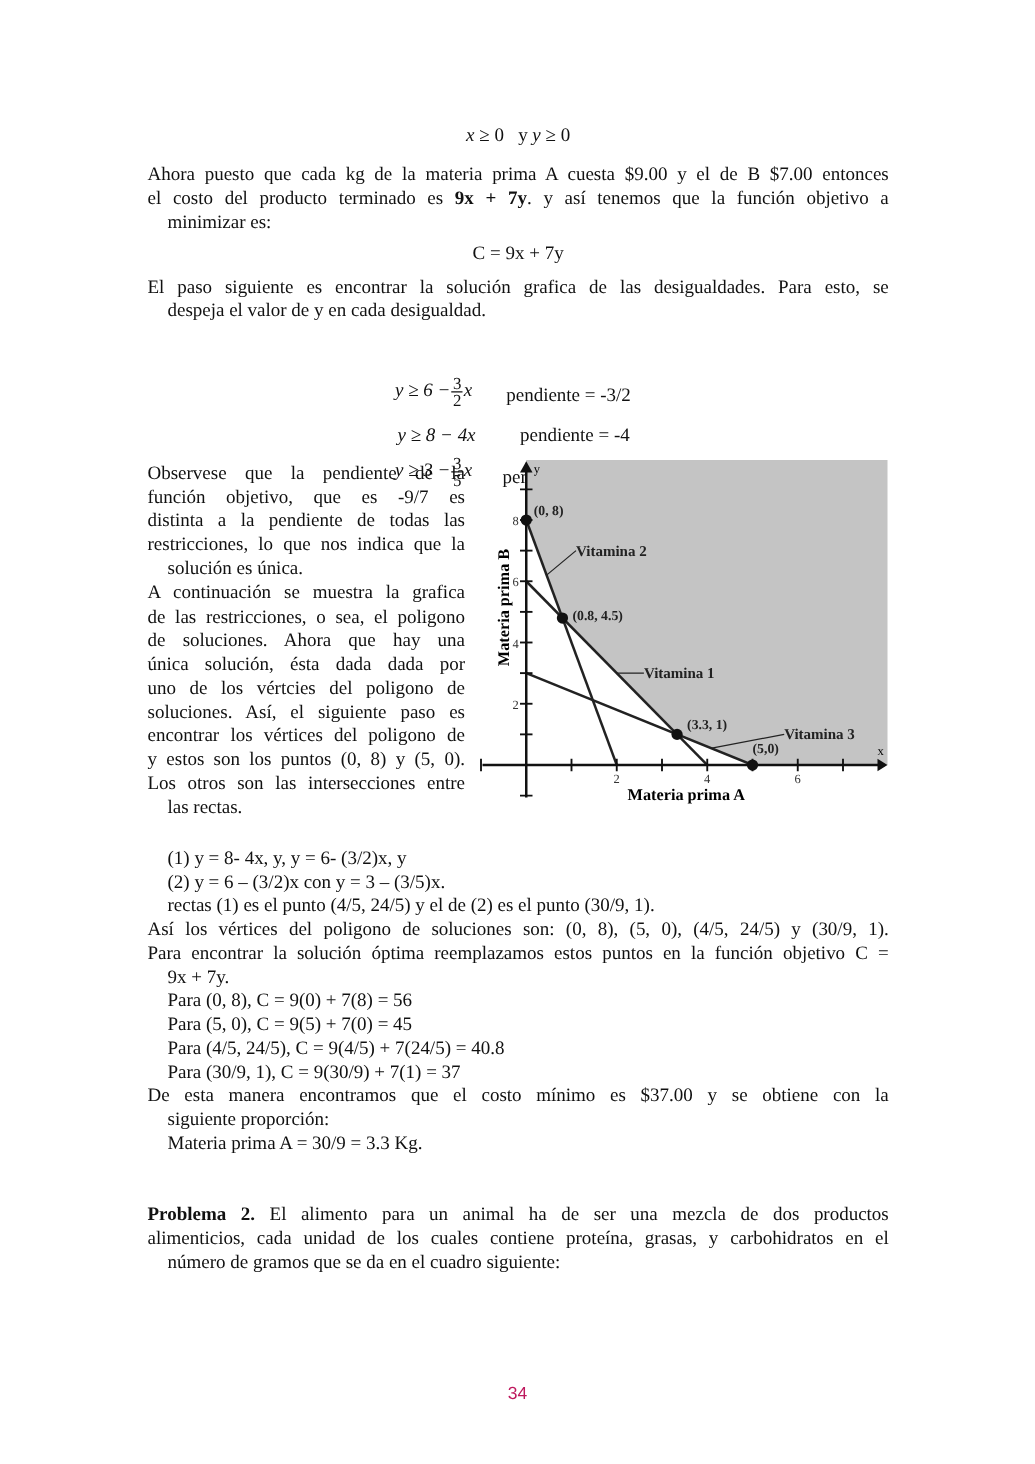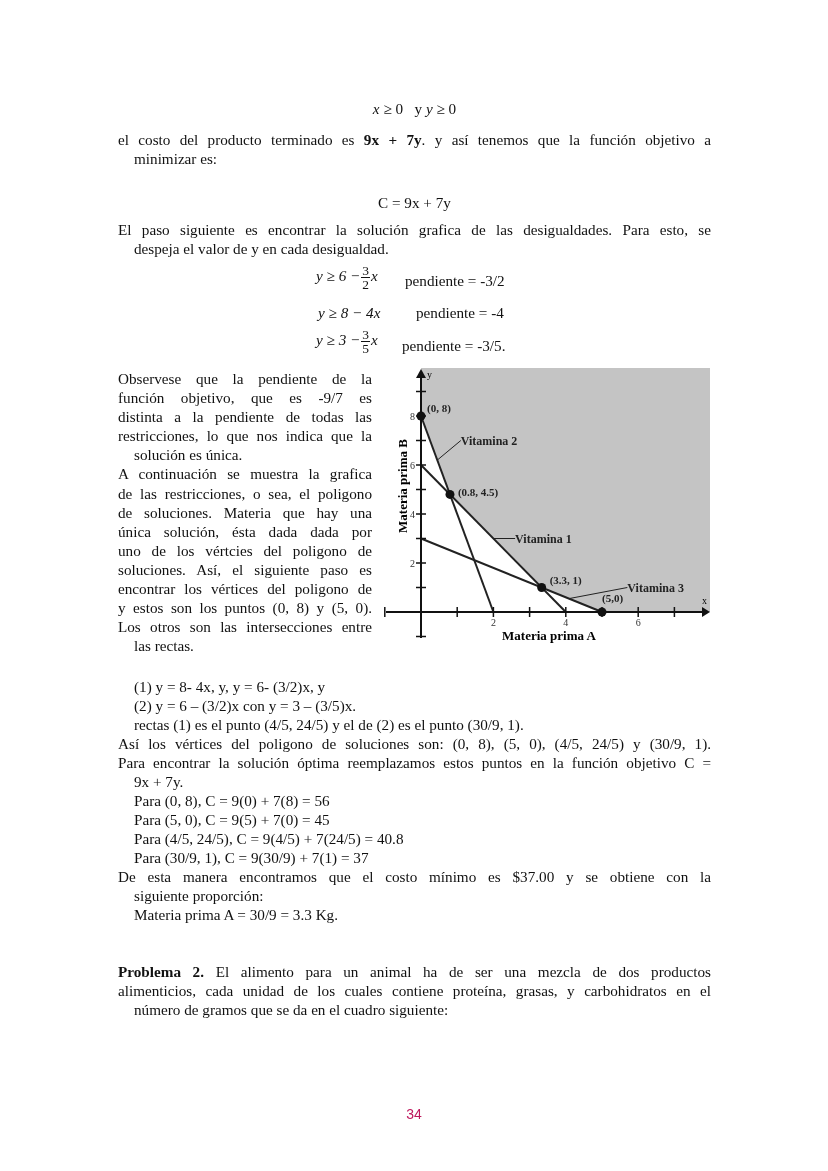--- a/index.html
+++ b/index.html
@@ -4,21 +4,21 @@
 <style>
   html, body { margin: 0; padding: 0; background: #ffffff; }
   body { width: 828px; height: 1171px; position: relative; overflow: hidden;
          font-family: "Liberation Serif", serif; color: #111; }
   .p { position: absolute; left: 118px; width: 593px; font-size: 15.2px; line-height: 19px;
        text-align: justify; }
   .line { display: block; white-space: nowrap; margin-left: 16px; }
   .just { display: block; text-align: justify; text-align-last: justify; white-space: normal; }
   .center { position: absolute; left: 118px; width: 593px; text-align: center; font-size: 15.2px; }
   .ital { font-style: italic; }
-  .eq { position: absolute; font-size: 15.2px; white-space: nowrap; }
+  .eq { position: absolute; font-size: 15.2px; white-space: nowrap; margin-top: 36px; }
   .frac { display: inline-block; vertical-align: middle; text-align: center; font-size: 13.5px; line-height: 13px; margin: 0 1px; }
   .frac span { display: block; }
   .frac .num { border-bottom: 1px solid #111; padding: 0 1px; }
   .col { position: absolute; left: 118px; width: 254px; font-size: 15.2px; line-height: 19.1px; }
   .pagenum { position: absolute; top: 1106px; left: 0; width: 828px; text-align: center;
              font-family: "Liberation Sans", sans-serif; font-size: 14px; color: #be185d; }
   b { font-weight: bold; }
   svg text { font-family: "Liberation Serif", serif; }
 </style>
 </head>
@@ -28,20 +28,21 @@
   <span class="ital">x</span>
   <span>≥</span>
   <span>0</span>
   &nbsp;&nbsp;<span>y</span>
   <span class="ital">y</span>
   <span>≥</span>
   <span>0</span>
 </div>
 
 <div class="p" style="top:130px;">
+  <span class="just">Ahora puesto que cada kg de la materia prima A cuesta $9.00 y el de B $7.00 entonces</span>
   <span class="just"><span>el costo del producto terminado es </span><b>9x + 7y</b><span>. y así tenemos que la función objetivo a</span></span>
   <span class="line">minimizar es:</span>
 </div>
 
 <div class="center" style="top:194px;">C = 9x + 7y</div>
 
 <div class="p" style="top:220px;">
   <span class="just">El paso siguiente es encontrar la solución grafica de las desigualdades. Para esto, se</span>
   <span class="line">despeja el valor de y en cada desigualdad.</span>
 </div>
@@ -60,21 +61,21 @@
 <div class="eq" style="left:402px; top:337px;">pendiente = -3/5.</div>
 
 <div class="col" style="top:369px;" id="sidecol">
     <span class="just">Observese que la pendiente de la</span>
     <span class="just">función objetivo, que es -9/7 es</span>
     <span class="just">distinta a la pendiente de todas las</span>
     <span class="just">restricciones, lo que nos indica que la</span>
     <span class="line">solución es única.</span>
     <span class="just">A continuación se muestra la grafica</span>
     <span class="just">de las restricciones, o sea, el poligono</span>
-    <span class="just">de soluciones. Materia que hay una</span>
+    <span class="just">de soluciones. Ahora que hay una</span>
     <span class="just">única solución, ésta dada dada por</span>
     <span class="just">uno de los vértcies del poligono de</span>
     <span class="just">soluciones. Así, el siguiente paso es</span>
     <span class="just">encontrar los vértices del poligono de</span>
     <span class="just">y estos son los puntos (0, 8) y (5, 0).</span>
     <span class="just">Los otros son las intersecciones entre</span>
     <span class="line">las rectas.</span>
   </div>
 
 <svg id="chart" style="position:absolute; left:384px; top:366px;" width="330" height="280" viewBox="0 0 330 280">

